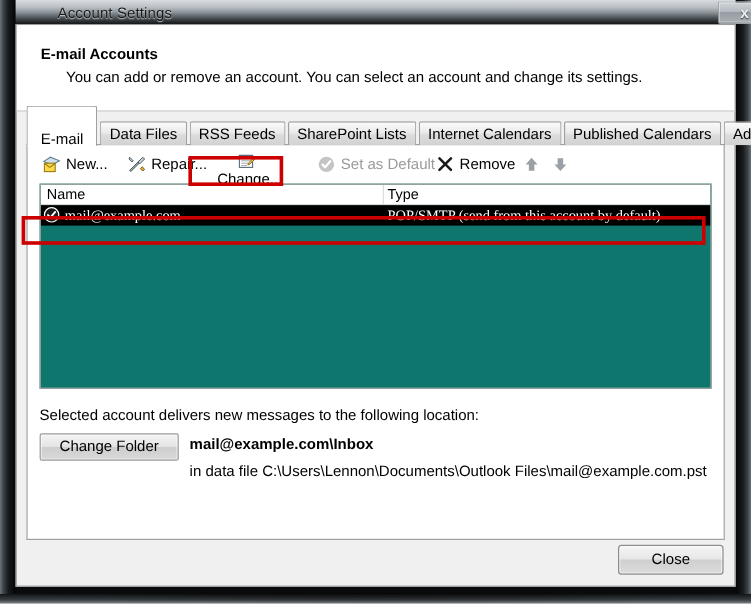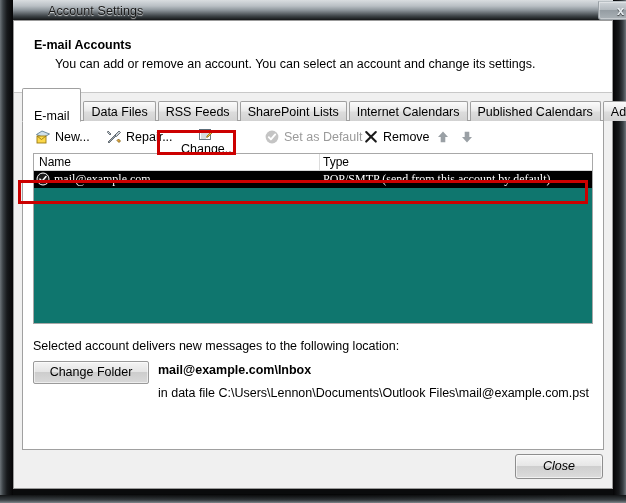--- a/index.html
+++ b/index.html
@@ -330,21 +330,20 @@
     height: 25px;
     font-size: 12.5px;
     color: #000;
     text-align: center;
     line-height: 23px;
     background: linear-gradient(to bottom, #f6f6f6 0%, #e6e6e6 48%, #cfcfcf 50%, #dcdcdc 100%);
     border: 1px solid #8e8e8e;
     border-radius: 3px;
     box-sizing: border-box;
     box-shadow: inset 0 0 0 1px rgba(255,255,255,0.6);
-    font-style: italic;
   }
 </style>
 </head>
 <body>
 
 <div class="window">
 
   <div class="frame-outer"></div>
   <div class="frame-left"></div>
   <div class="frame-right"></div>

